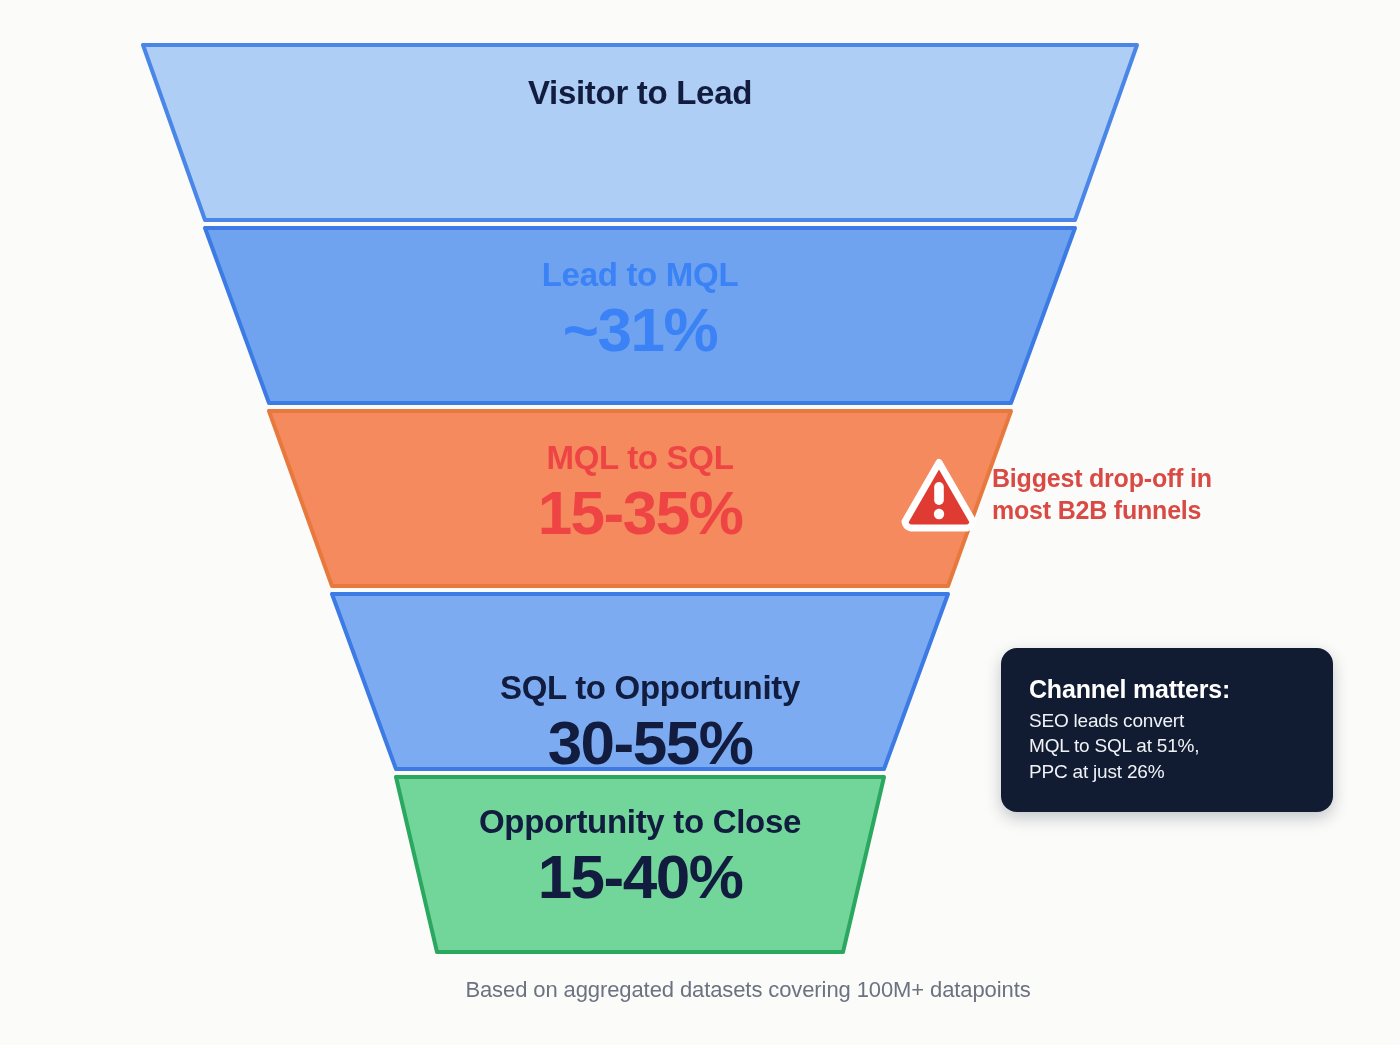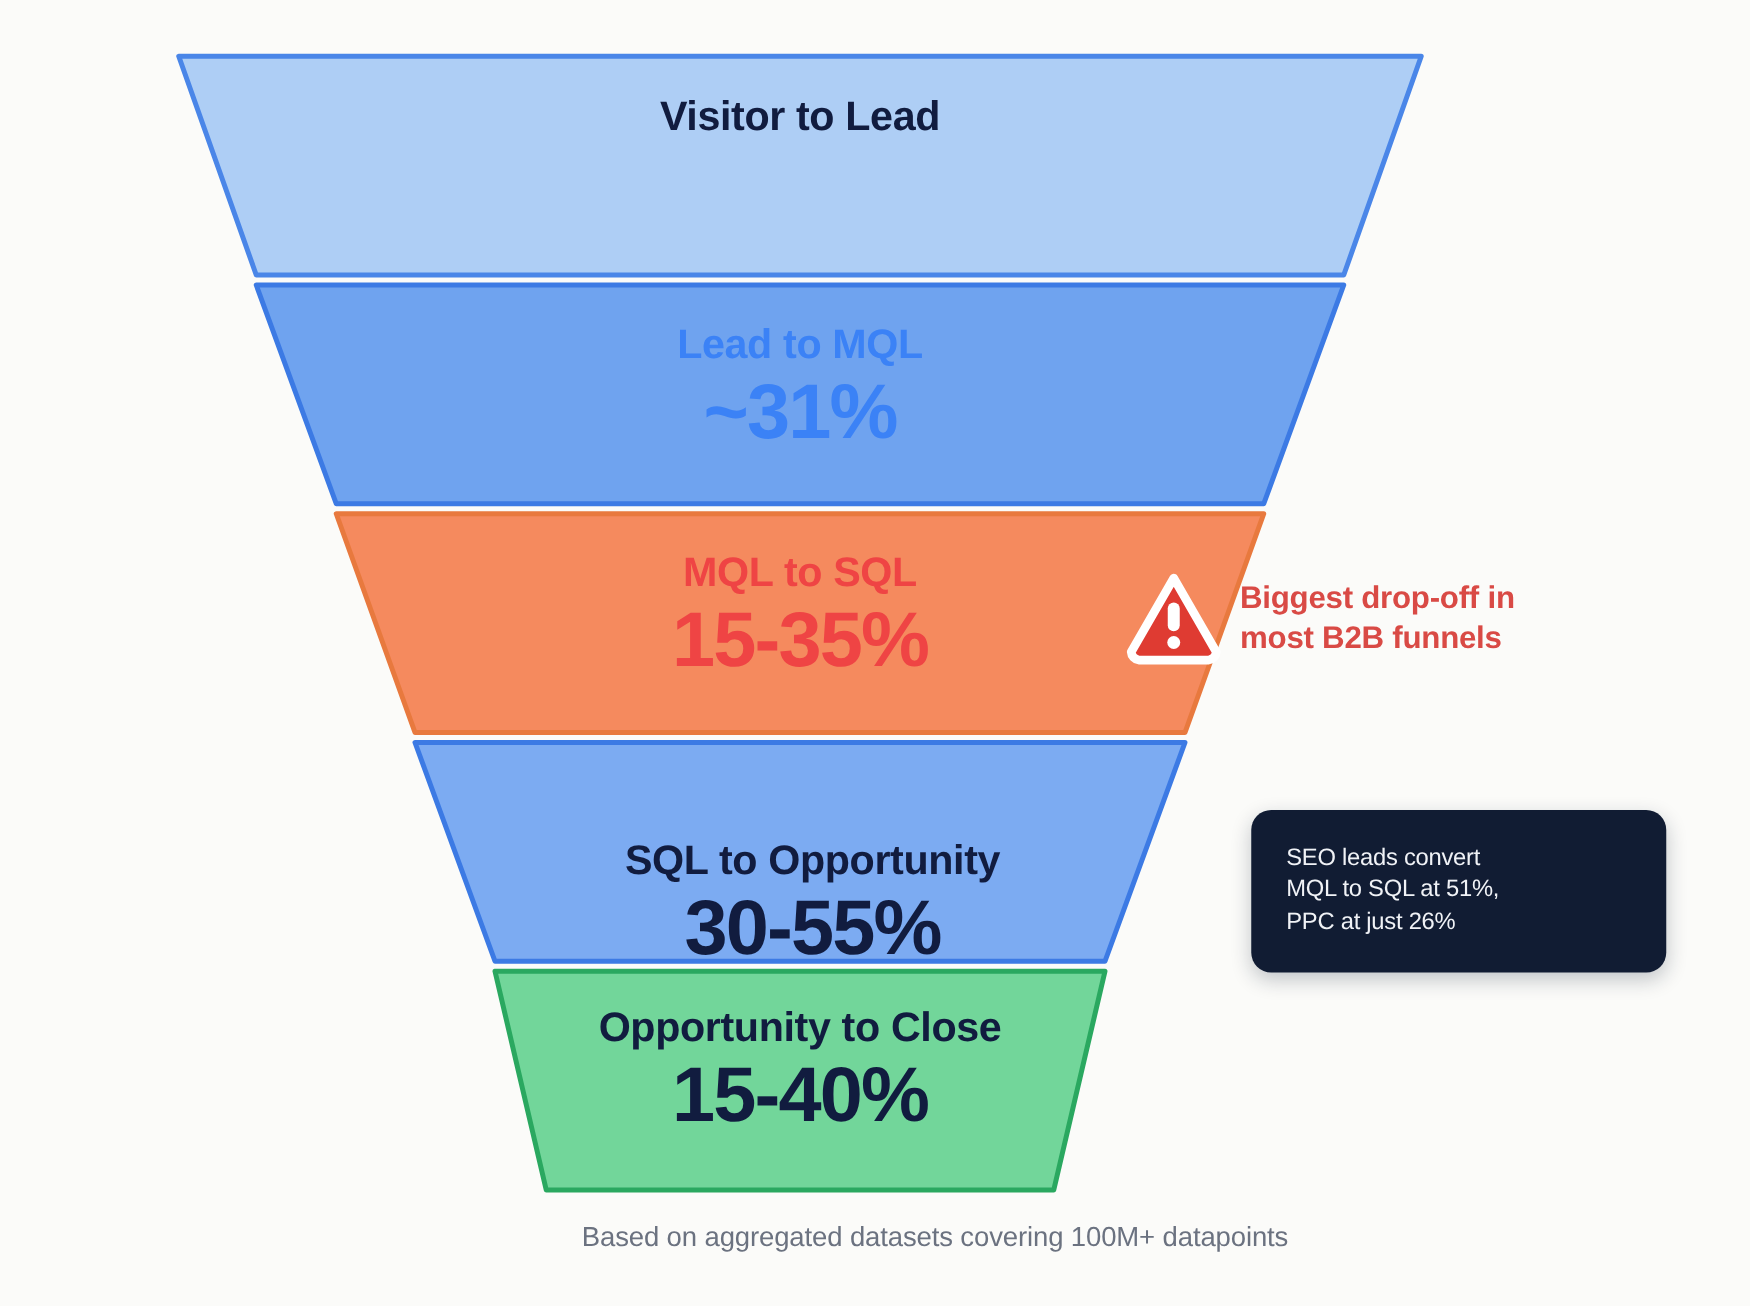--- a/index.html
+++ b/index.html
@@ -184,20 +184,21 @@
       <rect x="34.2" y="27" width="9.6" height="23" rx="4.8" fill="#ffffff"></rect>
       <circle cx="39" cy="59" r="5.2" fill="#ffffff"></circle>
     </svg>
     <div id="warning-text" style="color: rgb(217, 74, 69);">
       <div>Biggest drop-off in</div>
       <div>most B2B funnels</div>
     </div>
   </div>
 
   <div id="callout" style="background: rgb(17, 28, 51);">
+    <div id="callout-title">Channel matters:</div>
     <div id="callout-body">
       <div>SEO leads convert</div>
       <div>MQL to SQL at 51%,</div>
       <div>PPC at just 26%</div>
     </div>
   </div>
 
   <div id="footer-caption" style="color: rgb(107, 114, 128); padding-left: 48px;">Based on aggregated datasets covering 100M+ datapoints</div>
 
 </div>

